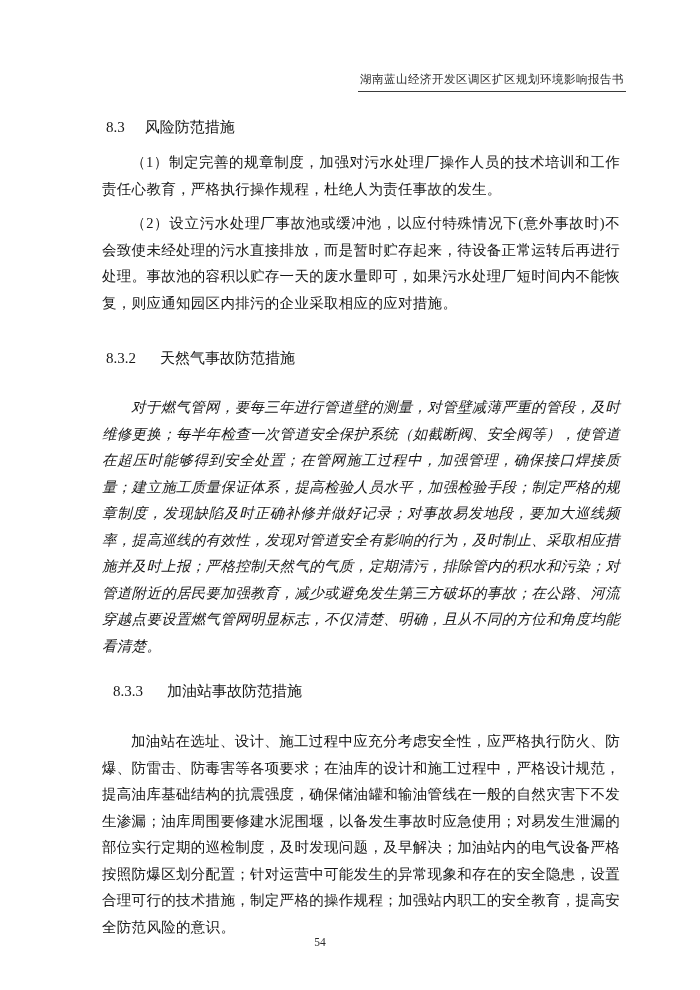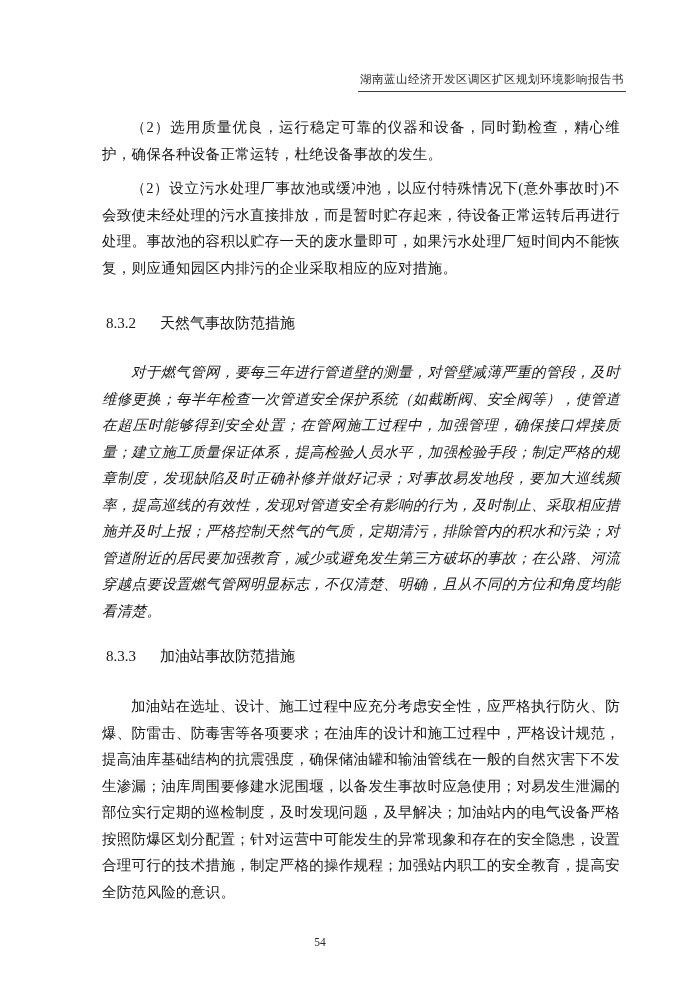--- a/index.html
+++ b/index.html
@@ -39,21 +39,21 @@
   }
   .heading {
     font-size: 15px;
     line-height: 27px;
     color: #161616;
     white-space: nowrap;
   }
   .heading .h-num { margin-right: 12px; }
   .heading.h2 .h-num { margin-right: 16px; }
   .h832 { margin-top: 21px; }
-  .h833 { margin-top: 11px; }
+  .h833 { margin-top: 11px; margin-left: 7px; }
   .body-para {
     font-size: 14.5px;
     line-height: 26.5px;
     text-align: justify;
     text-indent: 2em;
     color: #161616;
     letter-spacing: 0.3px;
   }
   .para-block-832 { margin-top: 14px; font-style: italic; }
   .para-block-833 { margin-top: 15px; }
@@ -73,23 +73,26 @@
 <body>
 
 <div class="page">
 
   <div class="header">
     <span class="header-title">湖南蓝山经济开发区调区扩区规划环境影响报告书</span>
   </div>
 
   <div class="content">
 
+    <div class="heading h1">
+      <span class="h-num">8.3</span><span class="h-title">风险防范措施</span>
+    </div>
 
 
-    <p class="body-para">（2）选用质量优良，运行稳定可靠的仪器和设备，同时勤检查，精心维护，确保各种设备正常运转，杜绝设备事故的发生。</p>
+    <p class="body-para">（1）制定完善的规章制度，加强对污水处理厂操作人员的技术培训和工作责任心教育，严格执行操作规程，杜绝人为责任事故的发生。</p>
     <p class="body-para">（2）设立污水处理厂事故池或缓冲池，以应付特殊情况下(意外事故时)不会致使未经处理的污水直接排放，而是暂时贮存起来，待设备正常运转后再进行处理。事故池的容积以贮存一天的废水量即可，如果污水处理厂短时间内不能恢复，则应通知园区内排污的企业采取相应的应对措施。</p>
 
     <div class="heading h2 h832">
       <span class="h-num">8.3.2</span><span class="h-title">天然气事故防范措施</span>
     </div>
 
     <p class="body-para para-block-832">对于燃气管网，要每三年进行管道壁的测量，对管壁减薄严重的管段，及时维修更换；每半年检查一次管道安全保护系统（如截断阀、安全阀等），使管道在超压时能够得到安全处置；在管网施工过程中，加强管理，确保接口焊接质量；建立施工质量保证体系，提高检验人员水平，加强检验手段；制定严格的规章制度，发现缺陷及时正确补修并做好记录；对事故易发地段，要加大巡线频率，提高巡线的有效性，发现对管道安全有影响的行为，及时制止、采取相应措施并及时上报；严格控制天然气的气质，定期清污，排除管内的积水和污染；对管道附近的居民要加强教育，减少或避免发生第三方破坏的事故；在公路、河流穿越点要设置燃气管网明显标志，不仅清楚、明确，且从不同的方位和角度均能看清楚。</p>
 
     <div class="heading h2 h833">
       <span class="h-num">8.3.3</span><span class="h-title">加油站事故防范措施</span>

